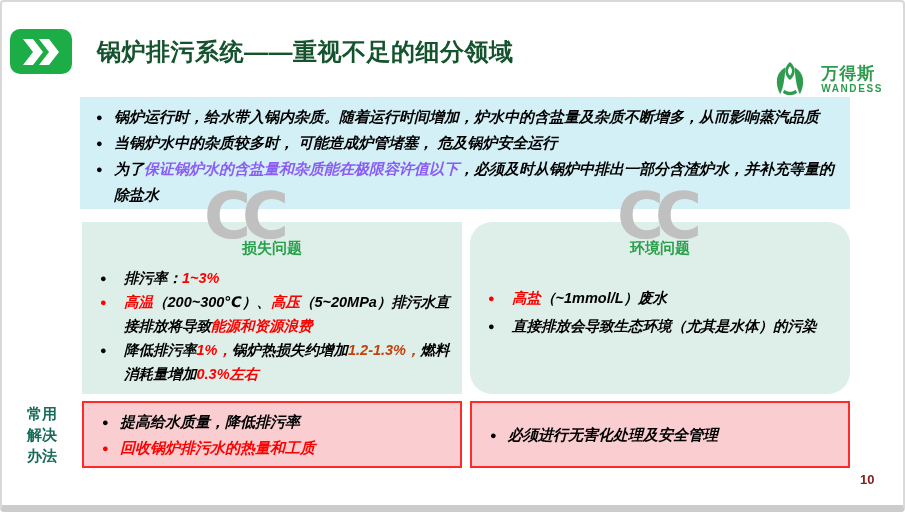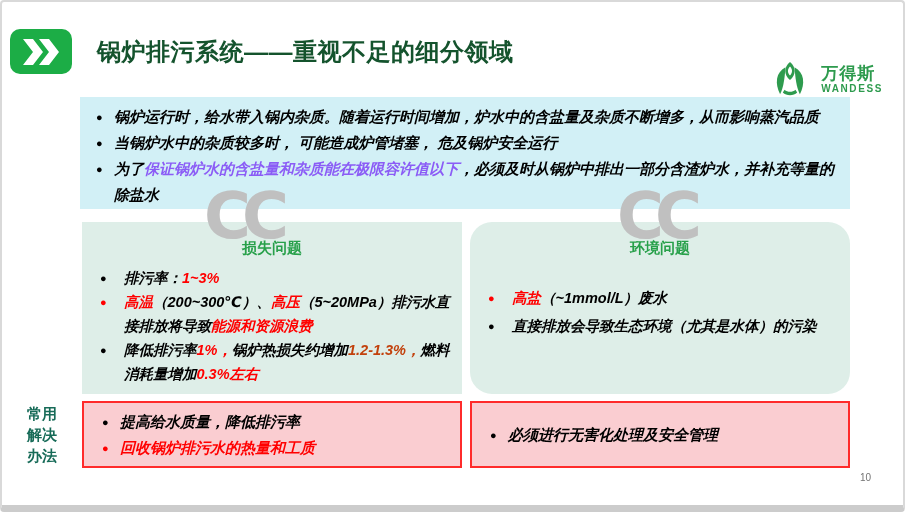--- a/index.html
+++ b/index.html
@@ -49,21 +49,21 @@
   .mid-box .marker { line-height:24px; }
   .mid-box .btext { font-size:14.5px; line-height:24px;margin-left:6px; }
   #env-box .bullet { margin-bottom:4px; }
 
   
   .quote { position:absolute; top:188px; font-family:"DejaVu Sans",sans-serif; font-weight:700;
     font-size:64px; color:#c0c0c0; letter-spacing:-9px; line-height:52px; z-index:5; }
   #quote-left { left:202px; }
   #quote-right { left:615px; }
 
-  .page-number { position:absolute; left:858px; top:470px; font-size:10px; color:#737373; }
+  .page-number { position:absolute; left:858px; top:470px; font-size:13px; color:#7f1d1d;font-weight:bold; }
 </style>
 </head>
 <body>
 
 <div class="slide">
 
   <div class="badge">
     <svg width="40" height="26" viewBox="0 0 40 26">
       <polygon points="2,0 12,0 22,13 12,26 2,26 12,13" fill="#ffffff"></polygon>
       <polygon points="18,0 28,0 38,13 28,26 18,26 28,13" fill="#ffffff"></polygon>

